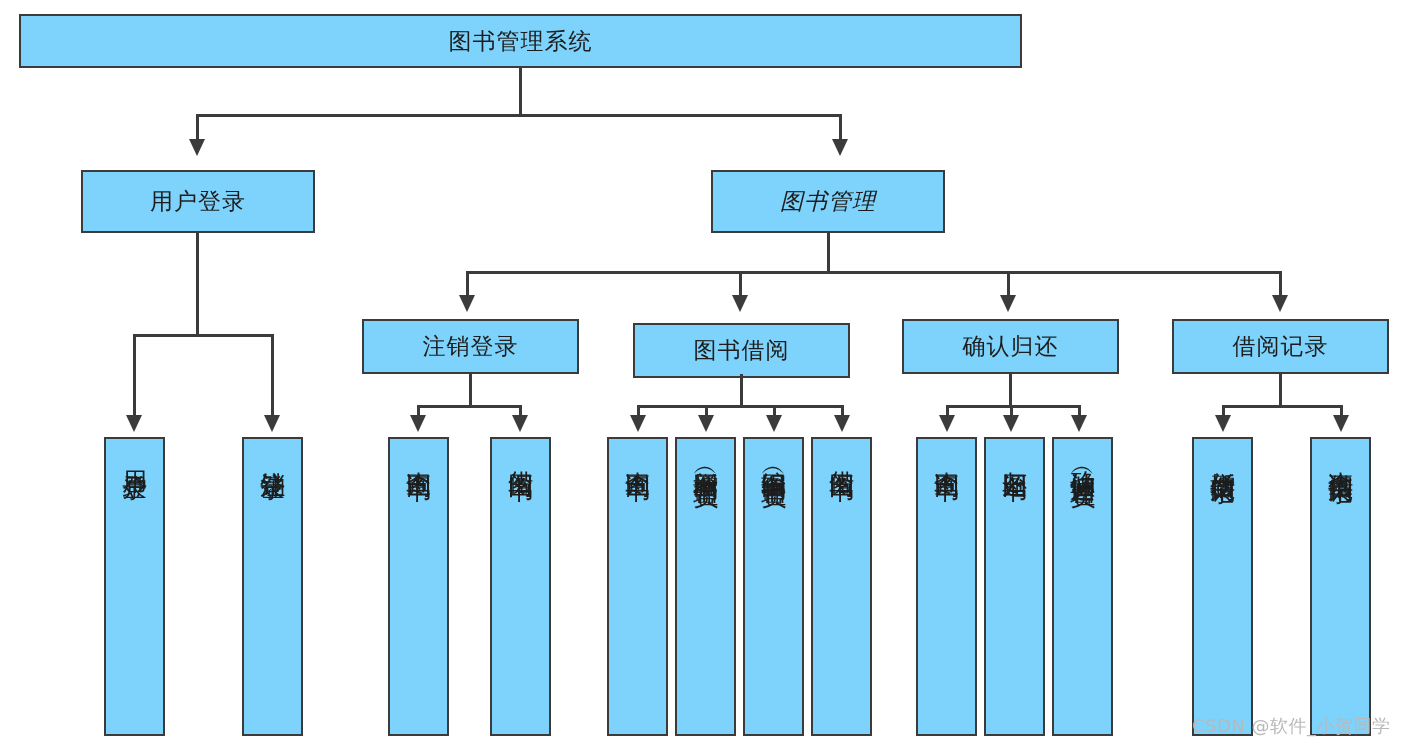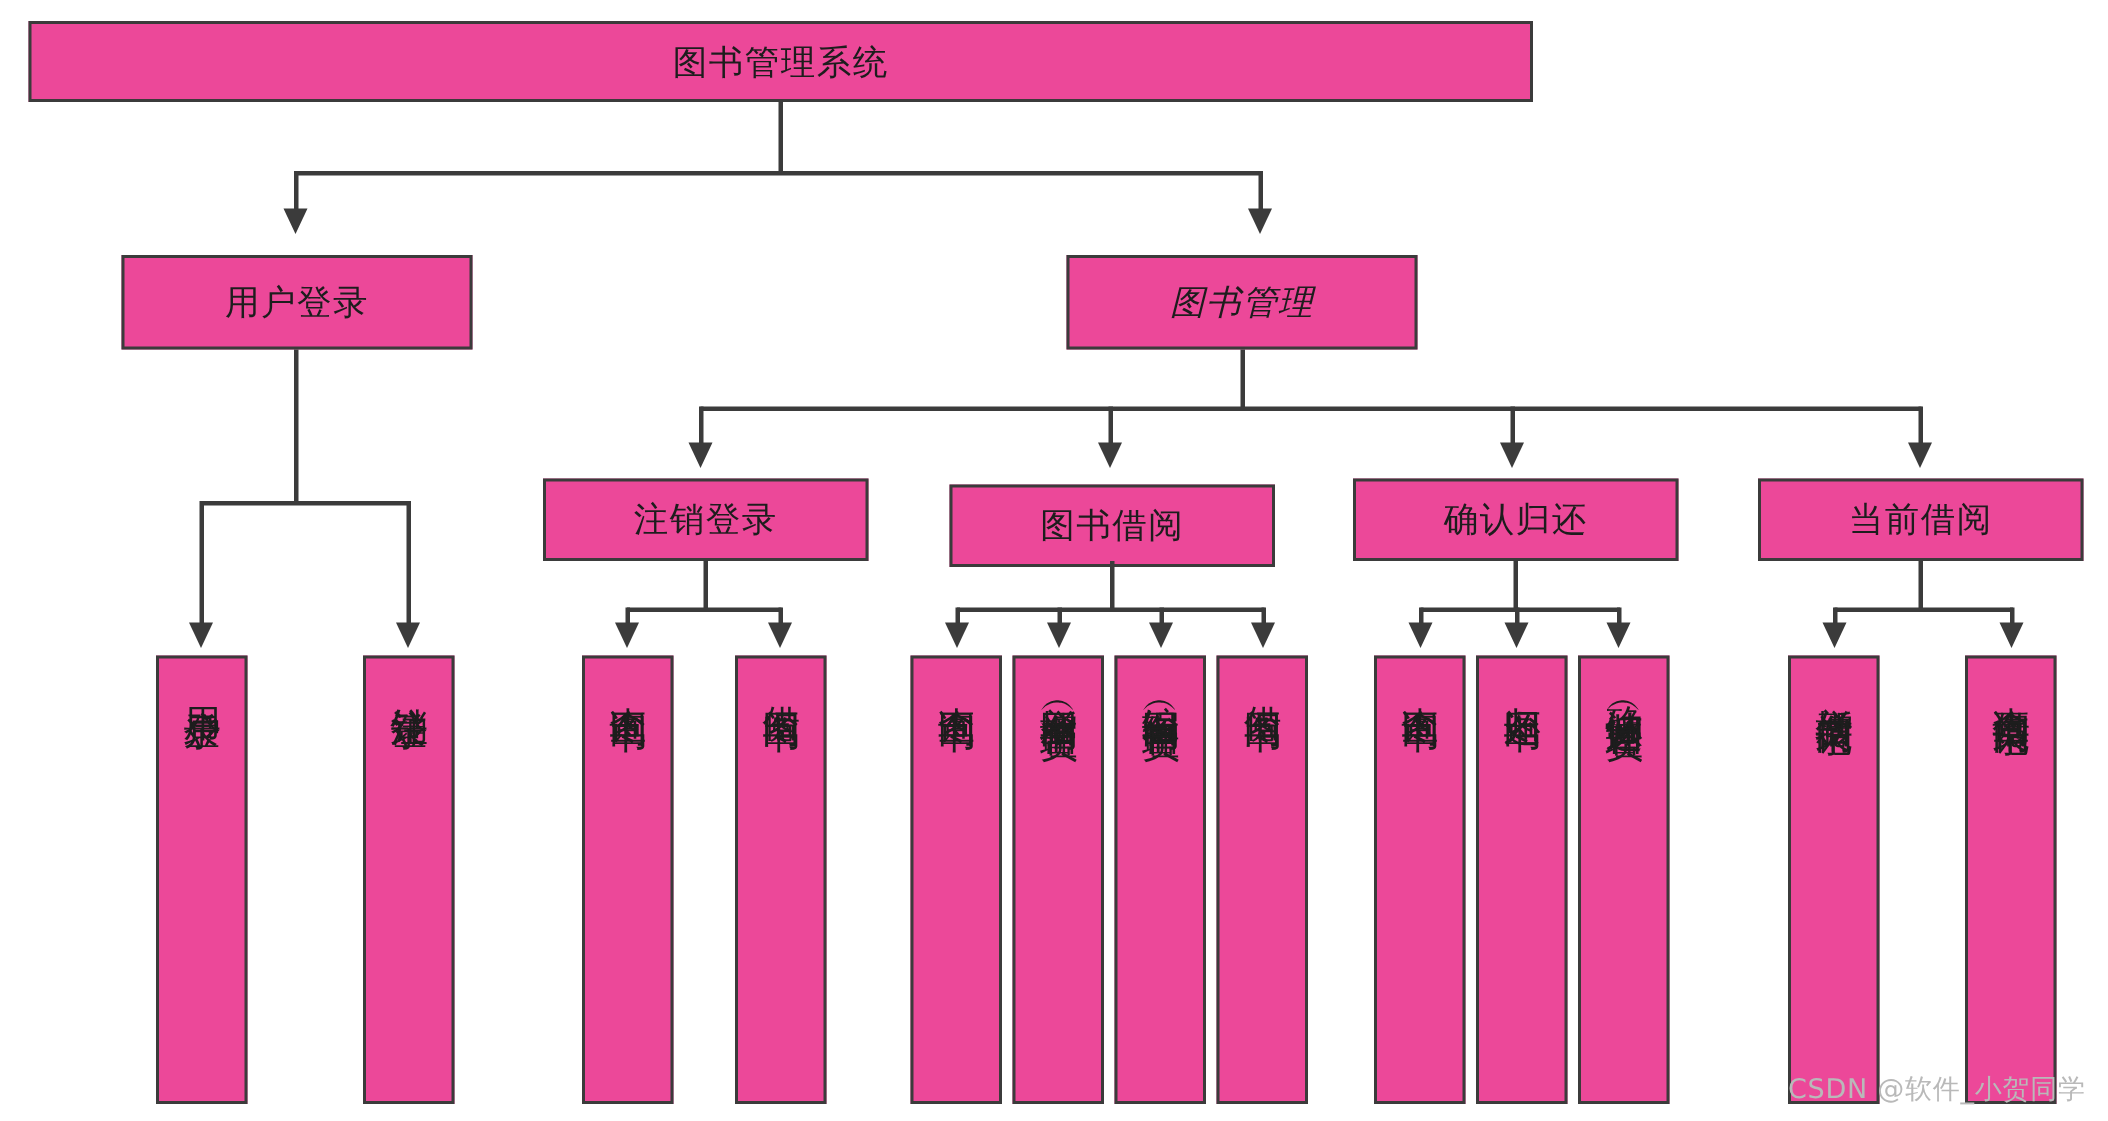--- a/index.html
+++ b/index.html
@@ -1,19 +1,19 @@
 <!DOCTYPE html>
 <html><head>
 <meta charset="utf-8">
 <style>
   html,body{margin:0;padding:0;background:#ffffff;}
   body{width:1405px;height:747px;overflow:hidden;
        font-family:"DejaVu Sans","Liberation Sans",sans-serif;}
   #stage{position:relative;width:1405px;height:747px;background:#fff;}
-  .node{position:absolute;box-sizing:border-box;background:#ec4899;
+  .node{position:absolute;box-sizing:border-box;background:#7dd3fc;
         border:2.5px solid #3b3b3b;display:flex;align-items:center;
         justify-content:center;color:#1d1d1d;}
   .node.h{font-size:23px;letter-spacing:1px;}
   .node.v{writing-mode:vertical-rl;text-orientation:upright;
           font-size:25px;line-height:1.18;letter-spacing:2px;
           padding-top:12px;justify-content:flex-start;align-items:center;}
   .node.v span{writing-mode:vertical-rl;text-orientation:upright;}
   .ln{position:absolute;background:#3b3b3b;}
   .ln.v{width:3px;}
   .ln.h{height:3px;}
@@ -67,21 +67,21 @@
   <div class="node h" style="left:362px;top:319px;width:217px;height:55px;">
     <span>注销登录</span>
   </div>
   <div class="node h" style="left:633px;top:323px;width:217px;height:55px;">
     <span>图书借阅</span>
   </div>
   <div class="node h" style="left:902px;top:319px;width:217px;height:55px;">
     <span>确认归还</span>
   </div>
   <div class="node h" style="left:1172px;top:319px;width:217px;height:55px;">
-    <span>当前借阅</span>
+    <span>借阅记录</span>
   </div>
 
   <div class="ln v" style="left:469px;top:374px;height:33px;"></div>
   <div class="ln h" style="left:418px;top:405px;width:103px;"></div>
   <div class="ln v" style="left:417px;top:405px;height:12px;"></div>
   <div class="ln v" style="left:519px;top:405px;height:12px;"></div>
   <div class="arrow" style="left:410px;top:415px;"></div>
   <div class="arrow" style="left:512px;top:415px;"></div>
 
   <div class="ln v" style="left:740px;top:374px;height:33px;"></div>

